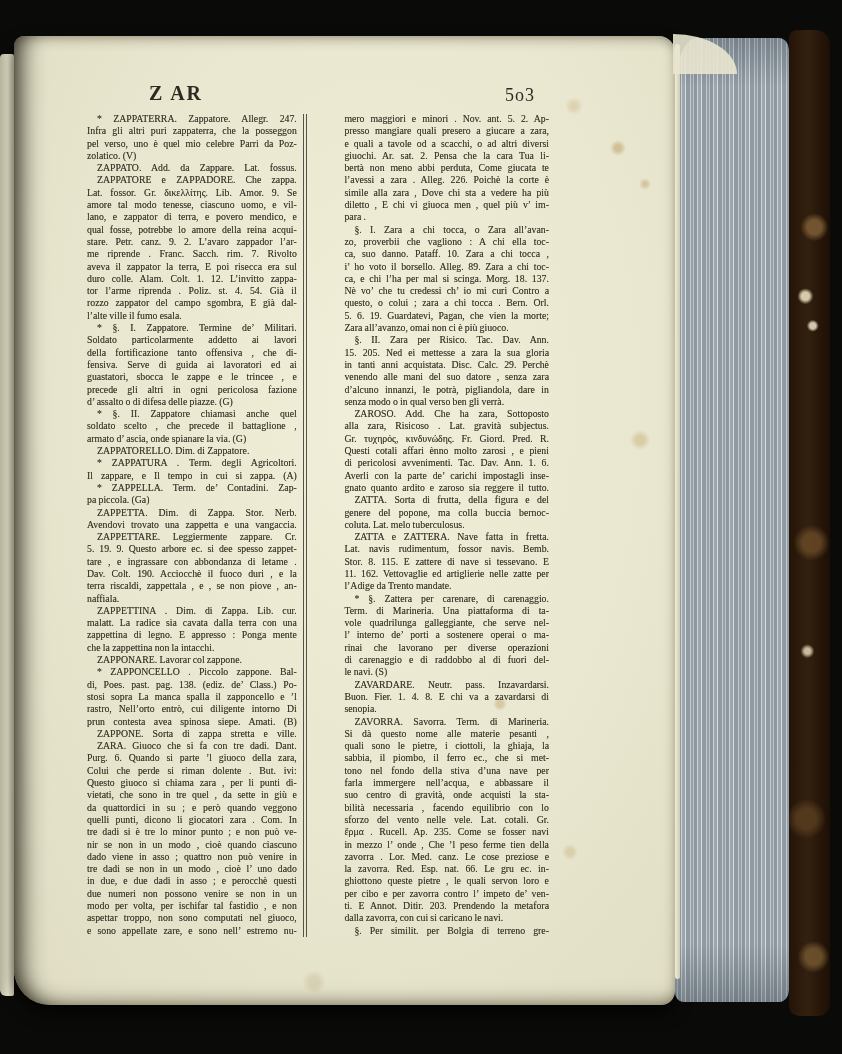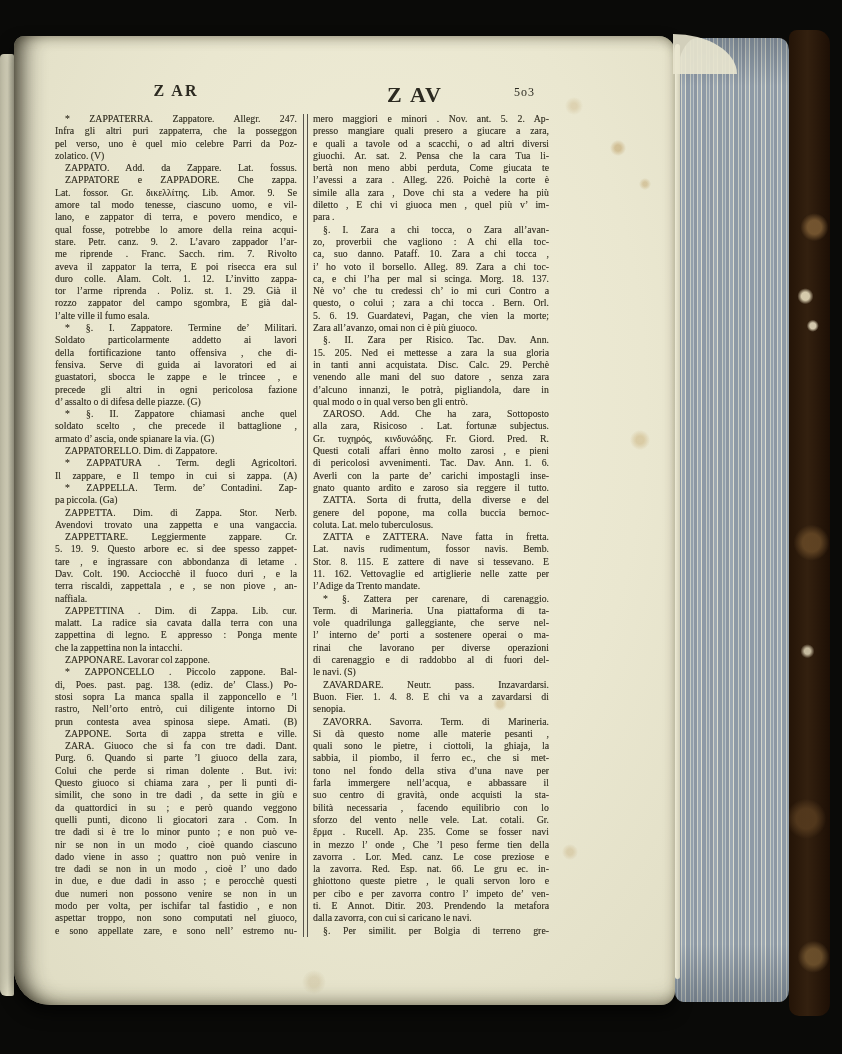--- a/index.html
+++ b/index.html
@@ -35,29 +35,29 @@
       radial-gradient(circle at 626px 404px,rgba(180,140,66,.30) 0 4px,transparent 10px),
       radial-gradient(circle at 486px 668px,rgba(172,130,58,.30) 0 3px,transparent 7px),
       radial-gradient(circle at 556px 816px,rgba(172,130,58,.22) 0 3px,transparent 8px),
       radial-gradient(circle at 300px 946px,rgba(150,120,60,.16) 0 5px,transparent 12px);
     border-radius:inherit;
   }
   .textblock{position:absolute;left:41px;top:50px;width:494px;}
   .header{position:relative;height:20px;color:#2c2a21;}
   .h-left{
     position:absolute;left:0;top:-4px;width:242px;text-align:center;
-    font-size:16px;font-weight:bold;letter-spacing:2px;
+    font-size:20px;font-weight:bold;letter-spacing:2px;
   }
   .h-right{
     position:absolute;left:242px;top:-4px;width:236px;text-align:center;
     font-size:22px;font-weight:bold;letter-spacing:2px;
   }
-  .h-num{position:absolute;right:14px;top:-1px;font-size:12px;letter-spacing:1px;}
+  .h-num{position:absolute;right:14px;top:-1px;font-size:18px;letter-spacing:1px;}
   .body{margin-top:7px;display:flex;color:#3a372b;}
-  .col{text-shadow:0 0 0.5px rgba(52,46,28,0.55);}
+  .col{text-shadow:0 0 0.5px rgba(52,46,28,0.55);margin-left:32px;}
   .col-left{width:242px;}
   .col-right{width:236px;}
   .divider{
     width:3px;margin:1px 5px 0 6px;align-self:stretch;
     border-left:1px solid #56524a;border-right:1px solid #56524a;
   }
   .line{
     font-size:9.8px;line-height:12.3px;height:12.3px;overflow:hidden;
     text-align:justify;text-align-last:justify;
     word-spacing:-0.2px;
@@ -102,40 +102,39 @@
 </head>
 <body>
 
 <div class="facing-edge"></div>
 
 <div class="page">
   <div class="foxing"></div>
   <div class="textblock">
     <div class="header">
       <span class="h-left">Z AR</span>
-      <span class="h-right">Z AV</span>
       <span class="h-num">5o3</span>
     </div>
     <div class="body">
       <div class="col col-left">
           <div class="line i">* ZAPPATERRA. Zappatore. Allegr. 247.</div>
           <div class="line">Infra gli altri puri zappaterra, che la posseggon</div>
           <div class="line">pel verso, uno è quel mio celebre Parri da Poz-</div>
           <div class="line s">zolatico. (V)</div>
           <div class="line i">ZAPPATO. Add. da Zappare. Lat. fossus.</div>
           <div class="line i">ZAPPATORE e ZAPPADORE. Che zappa.</div>
           <div class="line">Lat. fossor. Gr. δικελλίτης. Lib. Amor. 9. Se</div>
           <div class="line">amore tal modo tenesse, ciascuno uomo, e vil-</div>
           <div class="line">lano, e zappator di terra, e povero mendico, e</div>
           <div class="line">qual fosse, potrebbe lo amore della reina acqui-</div>
           <div class="line">stare. Petr. canz. 9. 2. L’avaro zappador l’ar-</div>
           <div class="line">me riprende . Franc. Sacch. rim. 7. Rivolto</div>
           <div class="line">aveva il zappator la terra, E poi risecca era sul</div>
           <div class="line">duro colle. Alam. Colt. 1. 12. L’invitto zappa-</div>
-          <div class="line">tor l’arme riprenda . Poliz. st. 1. 29. Già il</div>
+          <div class="line">tor l’arme riprenda . Poliz. st. 4. 54. Già il</div>
           <div class="line">rozzo zappator del campo sgombra, E già dal-</div>
           <div class="line s">l’alte ville il fumo esala.</div>
           <div class="line i">* §. I. Zappatore. Termine de’ Militari.</div>
           <div class="line">Soldato particolarmente addetto ai lavori</div>
           <div class="line">della fortificazione tanto offensiva , che di-</div>
           <div class="line">fensiva. Serve di guida ai lavoratori ed ai</div>
           <div class="line">guastatori, sbocca le zappe e le trincee , e</div>
           <div class="line">precede gli altri in ogni pericolosa fazione</div>
           <div class="line s">d’ assalto o di difesa delle piazze. (G)</div>
           <div class="line i">* §. II. Zappatore chiamasi anche quel</div>
@@ -162,21 +161,21 @@
           <div class="line i">* ZAPPONCELLO . Piccolo zappone. Bal-</div>
           <div class="line">di, Poes. past. pag. 138. (ediz. de’ Class.) Po-</div>
           <div class="line">stosi sopra La manca spalla il zapponcello e ’l</div>
           <div class="line">rastro, Nell’orto entrò, cui diligente intorno Di</div>
           <div class="line">prun contesta avea spinosa siepe. Amati. (B)</div>
           <div class="line i">ZAPPONE. Sorta di zappa stretta e ville.</div>
           <div class="line i">ZARA. Giuoco che si fa con tre dadi. Dant.</div>
           <div class="line">Purg. 6. Quando si parte ’l giuoco della zara,</div>
           <div class="line">Colui che perde si riman dolente . But. ivi:</div>
           <div class="line">Questo giuoco si chiama zara , per li punti di-</div>
-          <div class="line">similit, che sono in tre dadi , da sette in giù e</div>
+          <div class="line">vietati, che sono in tre quel , da sette in giù e</div>
           <div class="line">da quattordici in su ; e però quando veggono</div>
           <div class="line">quelli punti, dicono li giocatori zara . Com. In</div>
           <div class="line">tre dadi si è tre lo minor punto ; e non può ve-</div>
           <div class="line">nir se non in un modo , cioè quando ciascuno</div>
           <div class="line">dado viene in asso ; quattro non può venire in</div>
           <div class="line">tre dadi se non in un modo , cioè l’ uno dado</div>
           <div class="line">in due, e due dadi in asso ; e perocchè questi</div>
           <div class="line">due numeri non possono venire se non in un</div>
           <div class="line">modo per volta, per ischifar tal fastidio , e non</div>
           <div class="line">aspettar troppo, non sono computati nel giuoco,</div>
@@ -200,29 +199,29 @@
           <div class="line">ca, e chi l’ha per mal si scinga. Morg. 18. 137.</div>
           <div class="line">Nè vo’ che tu credessi ch’ io mi curi Contro a</div>
           <div class="line">questo, o colui ; zara a chi tocca . Bern. Orl.</div>
           <div class="line">5. 6. 19. Guardatevi, Pagan, che vien la morte;</div>
           <div class="line s">Zara all’avanzo, omai non ci è più giuoco.</div>
           <div class="line i">§. II. Zara per Risico. Tac. Dav. Ann.</div>
           <div class="line">15. 205. Ned ei mettesse a zara la sua gloria</div>
           <div class="line">in tanti anni acquistata. Disc. Calc. 29. Perchè</div>
           <div class="line">venendo alle mani del suo datore , senza zara</div>
           <div class="line">d’alcuno innanzi, le potrà, pigliandola, dare in</div>
-          <div class="line s">qual modo o in qual verso ben gli entrò.</div>
+          <div class="line s">senza modo o in qual verso ben gli verrà.</div>
           <div class="line i">ZAROSO. Add. Che ha zara, Sottoposto</div>
-          <div class="line">alla zara, Risicoso . Lat. fortunæ subjectus.</div>
+          <div class="line">alla zara, Risicoso . Lat. gravità subjectus.</div>
           <div class="line">Gr. τυχηρός, κινδυνώδης. Fr. Giord. Pred. R.</div>
           <div class="line">Questi cotali affari ènno molto zarosi , e pieni</div>
           <div class="line">di pericolosi avvenimenti. Tac. Dav. Ann. 1. 6.</div>
           <div class="line">Averli con la parte de’ carichi impostagli inse-</div>
           <div class="line">gnato quanto ardito e zaroso sia reggere il tutto.</div>
-          <div class="line i">ZATTA. Sorta di frutta, della diverse e del</div>
+          <div class="line i">ZATTA. Sorta di frutta, della figura e del</div>
           <div class="line">genere del popone, ma colla buccia bernoc-</div>
           <div class="line s">coluta. Lat. melo tuberculosus.</div>
           <div class="line i">ZATTA e ZATTERA. Nave fatta in fretta.</div>
           <div class="line">Lat. navis rudimentum, fossor navis. Bemb.</div>
           <div class="line">Stor. 8. 115. E zattere di nave si tessevano. E</div>
           <div class="line">11. 162. Vettovaglie ed artiglierie nelle zatte per</div>
           <div class="line s">l’Adige da Trento mandate.</div>
           <div class="line i">* §. Zattera per carenare, di carenaggio.</div>
           <div class="line">Term. di Marineria. Una piattaforma di ta-</div>
           <div class="line">vole quadrilunga galleggiante, che serve nel-</div>

